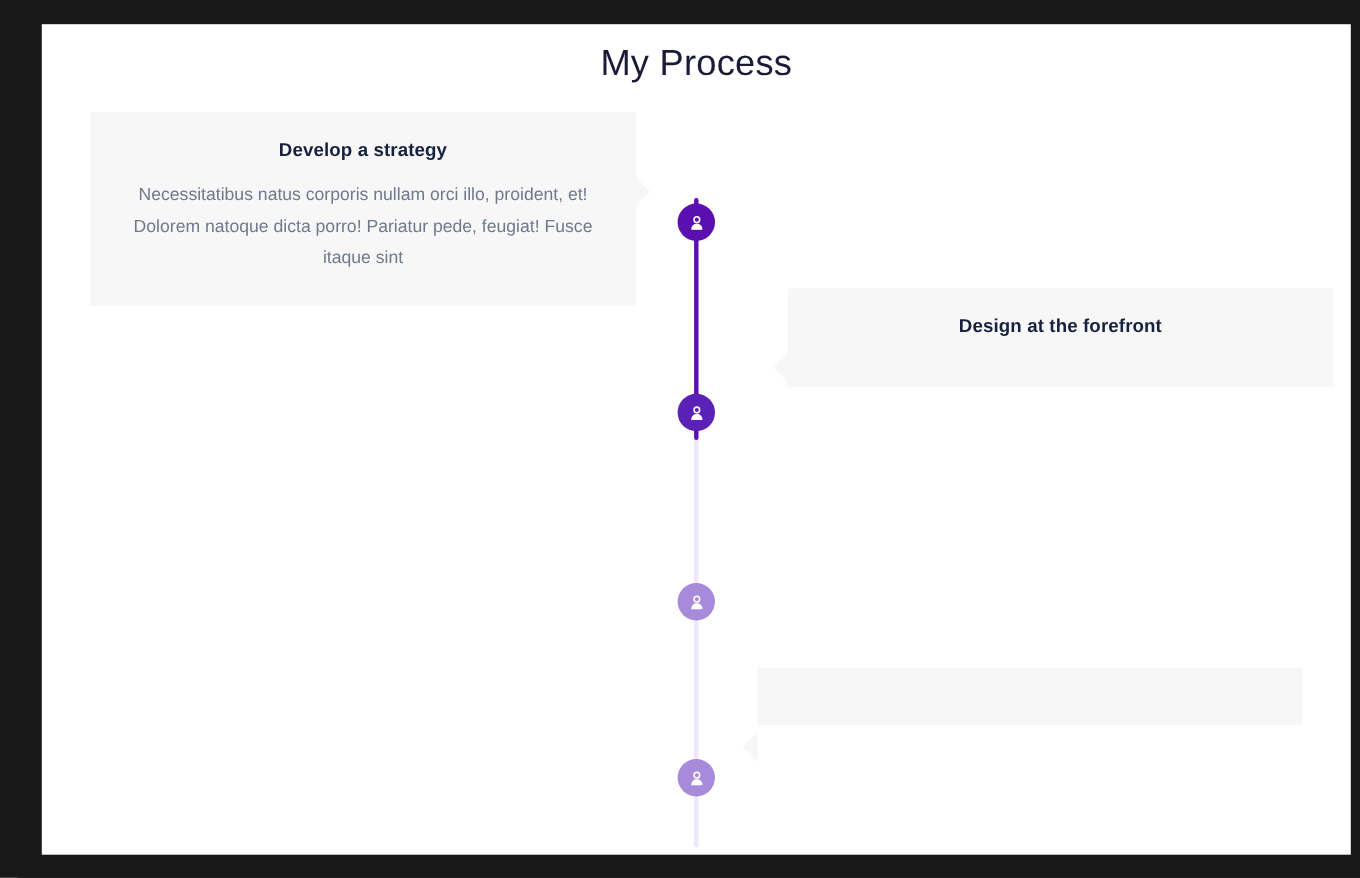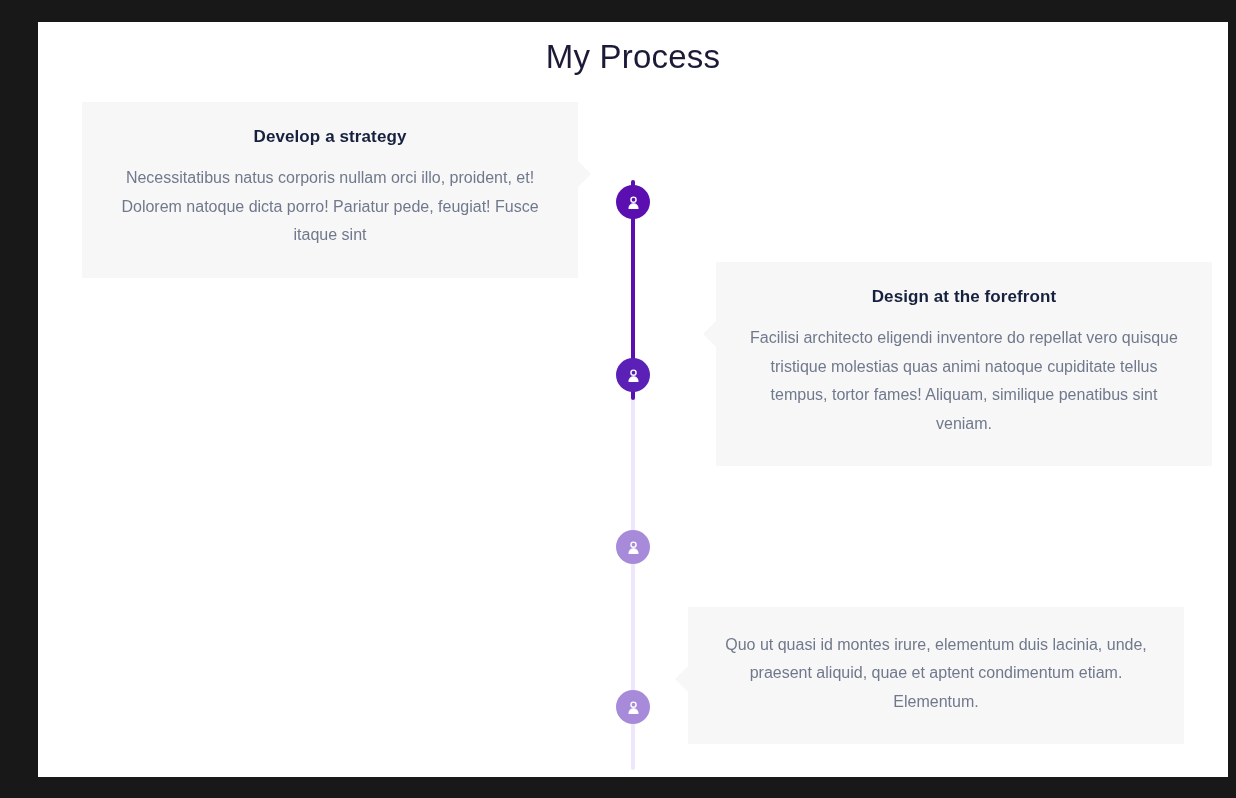--- a/index.html
+++ b/index.html
@@ -194,33 +194,31 @@
         <div class="spacer"></div>
         <div class="slot"></div>
       </div>
 
       <div class="row row-2">
         <div class="slot"></div>
         <div class="spacer"></div>
         <div class="slot">
           <div class="card card-right">
             <div class="card-h">Design at the forefront</div>
-            <div class="card-p">Facilisi architecto eligendi inventore do repellat vero quisque tristique molestias quas animi natoque cupiditate tellus tempus, tortor fames! Aliquam, similique penatibus sint veniam.</div>
             <span class="notch notch-left"></span>
           </div>
         </div>
       </div>
 
 
       <div class="row row-4">
         <div class="slot"></div>
         <div class="spacer"></div>
         <div class="slot">
           <div class="card card-right">
-            <div class="card-p">Quo ut quasi id montes irure, elementum duis lacinia, unde, praesent aliquid, quae et aptent condimentum etiam. Elementum.</div>
             <span class="notch notch-left"></span>
           </div>
         </div>
       </div>
 
       <div class="marker m1">
         <svg width="17" height="17" viewBox="0 0 24 24" aria-hidden="true">
           <circle cx="12" cy="8" r="3.6" fill="none" stroke="#ffffff" stroke-width="2"></circle>
           <path d="M5.6 20.2 a6.4 6.4 0 0 1 12.8 0 z" fill="#ffffff" stroke="#ffffff" stroke-width="1.6" stroke-linejoin="round"></path>
         </svg>

